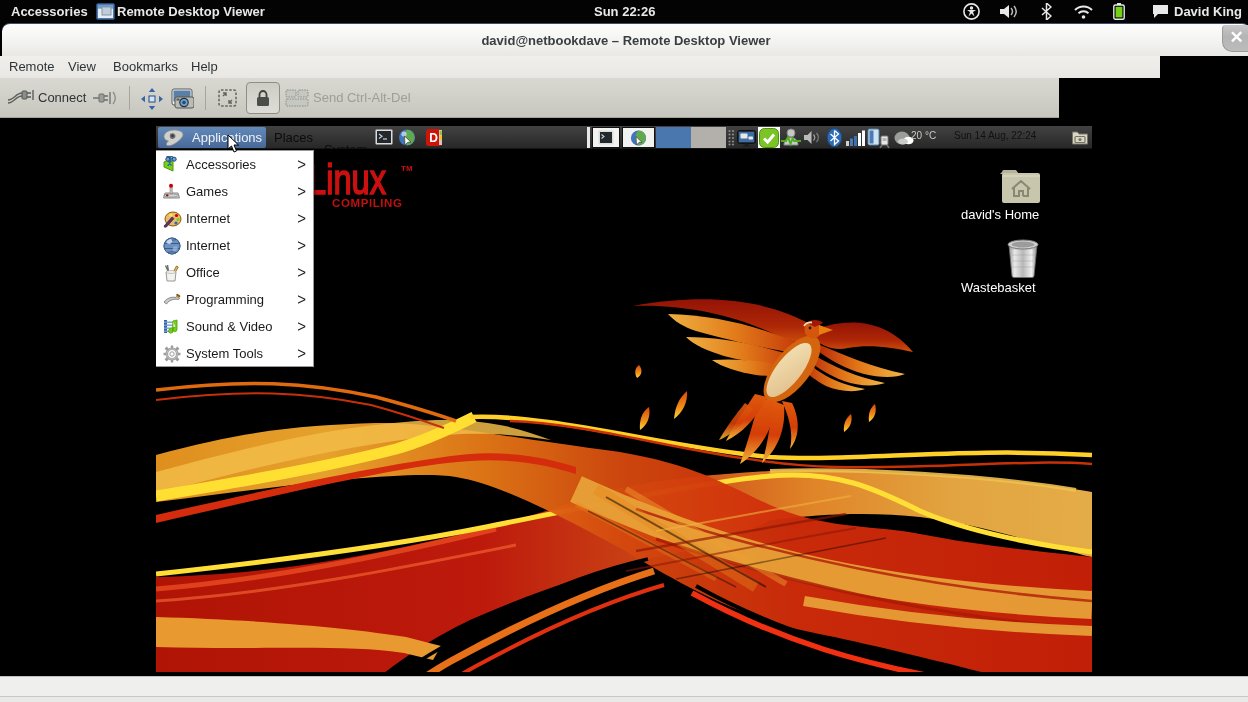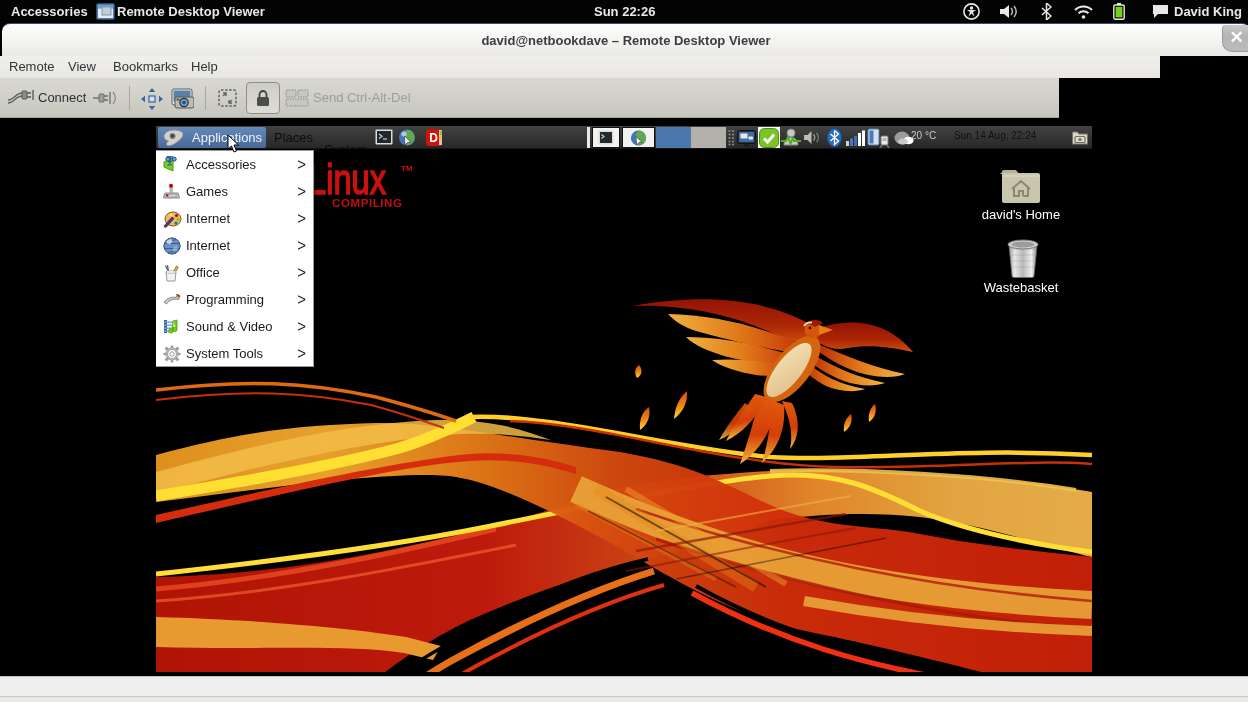--- a/index.html
+++ b/index.html
@@ -11,21 +11,21 @@
 .toolbar{position:absolute;left:0;top:78px;width:1059px;height:40px;background:linear-gradient(#d9d8d2,#c7c6be);border-bottom:1px solid #a3a29a;color:#2e3436;font-size:13px}
 .viewer{position:absolute;left:0;top:118px;width:1248px;height:558px;background:#000}
 .screen{position:absolute;left:156px;top:8px;width:936px;height:546px;background:#000}
 .panel{position:absolute;left:0;top:0;width:936px;height:23px;background:linear-gradient(#424242,#282828);border-bottom:1px solid #161616;font-size:13px}
 .statusbar{position:absolute;left:0;top:676px;width:1248px;height:26px;background:#efefee;border-top:1px solid #c2c2c0;box-shadow:inset 0 -5px 0 #e9e9e8,inset 0 -6px 0 #c8c8c6}
 .appmenu{position:absolute;left:0;top:24px;width:158px;height:217px;background:#fff;border:1px solid #9a9a9a;border-left:none;box-shadow:1px 2px 3px rgba(0,0,0,.5)}
 .mi{position:absolute;left:0;width:100%;height:27px;color:#1a1a1a;font-size:13px}
 .mi .lbl{position:absolute;left:30px;top:6px}
 .mi .arr{position:absolute;right:7px;top:4px;font-size:15px;color:#222;transform:scaleY(1.15)}
 .mi svg{position:absolute;left:7px;top:5px}
-.dicon{position:absolute;color:#fff;font-size:13px;text-align:center;width:120px;text-shadow:0 1px 2px #000}
+.dicon{position:absolute;color:#fff;font-size:13px;text-align:left;width:120px;text-shadow:0 1px 2px #000}
 </style></head><body>
 
 <div class="shellbar">
   <span class="sb-item" style="left:11px">Accessories</span>
   <svg class="sb-item" style="left:96px;top:3px" width="19" height="17" viewBox="0 0 19 17">
       <rect x="0.5" y="0.5" width="18" height="16" rx="1.5" fill="#4a7ab5" stroke="#2c4a70"></rect>
       <rect x="2" y="2" width="15" height="3" fill="#6f9cc9"></rect>
       <rect x="2" y="5.5" width="15" height="9.5" fill="#e8ecf0"></rect>
       <rect x="6" y="4" width="9" height="8" fill="#c2ccd6" stroke="#7d96ad"></rect>
     </svg>

